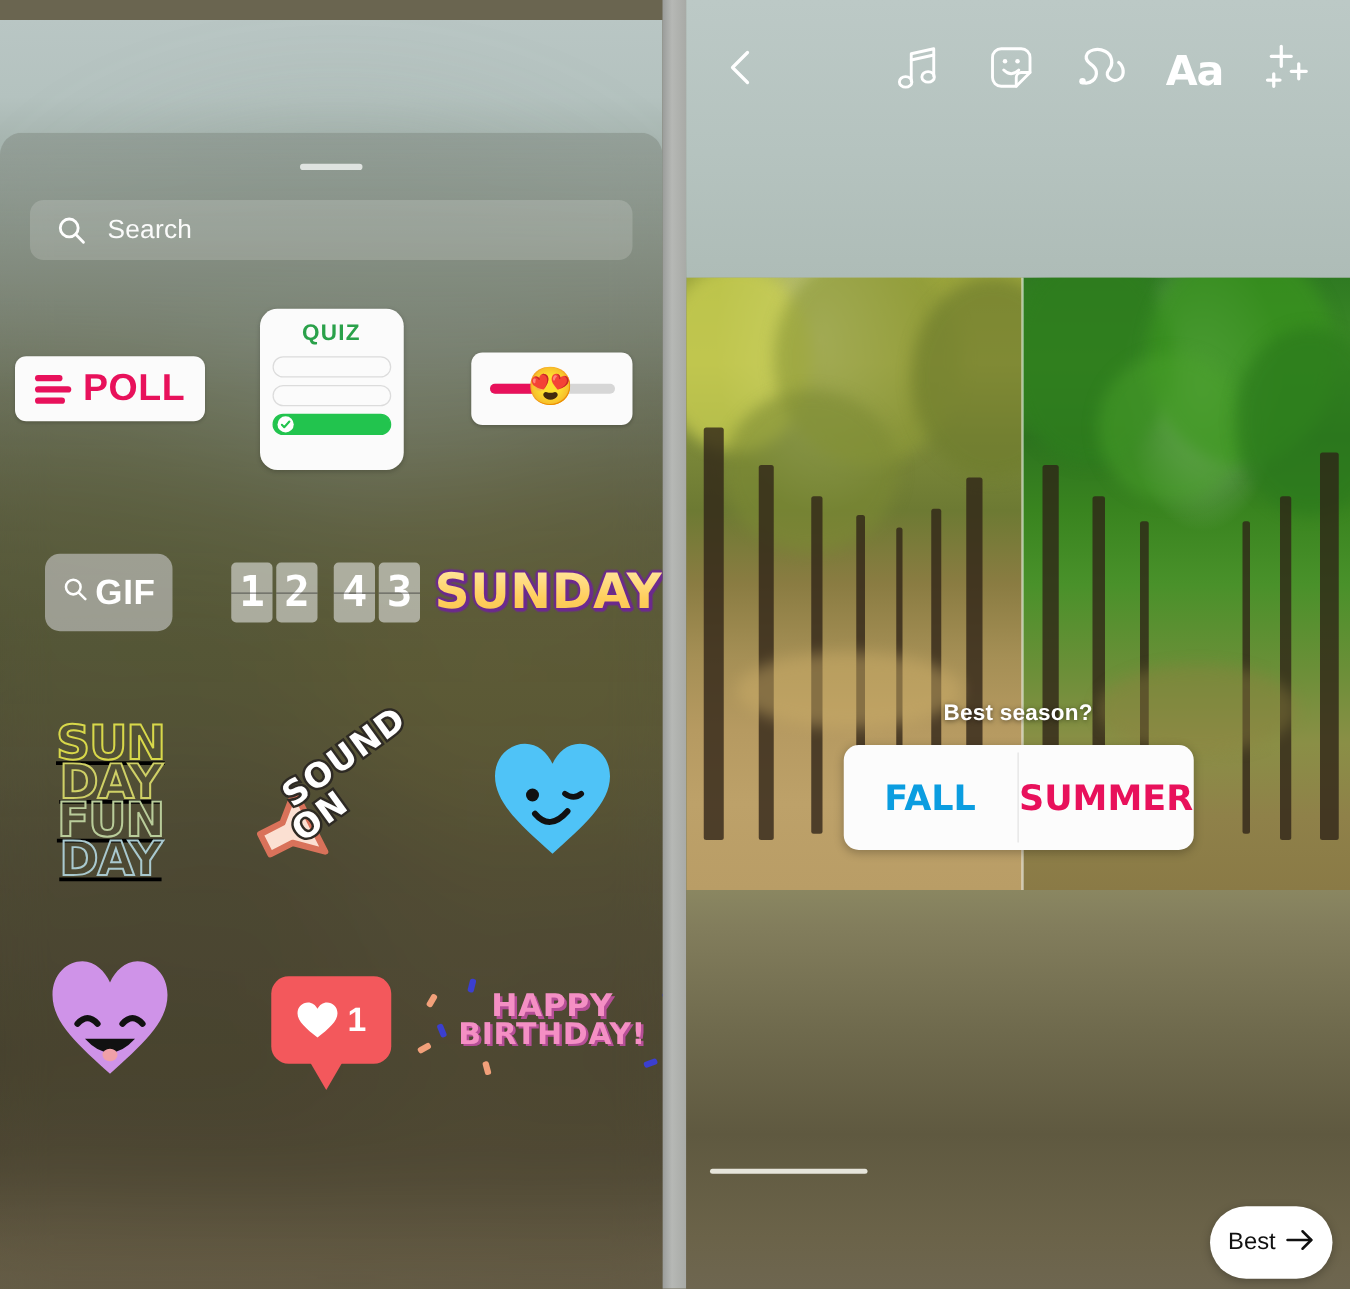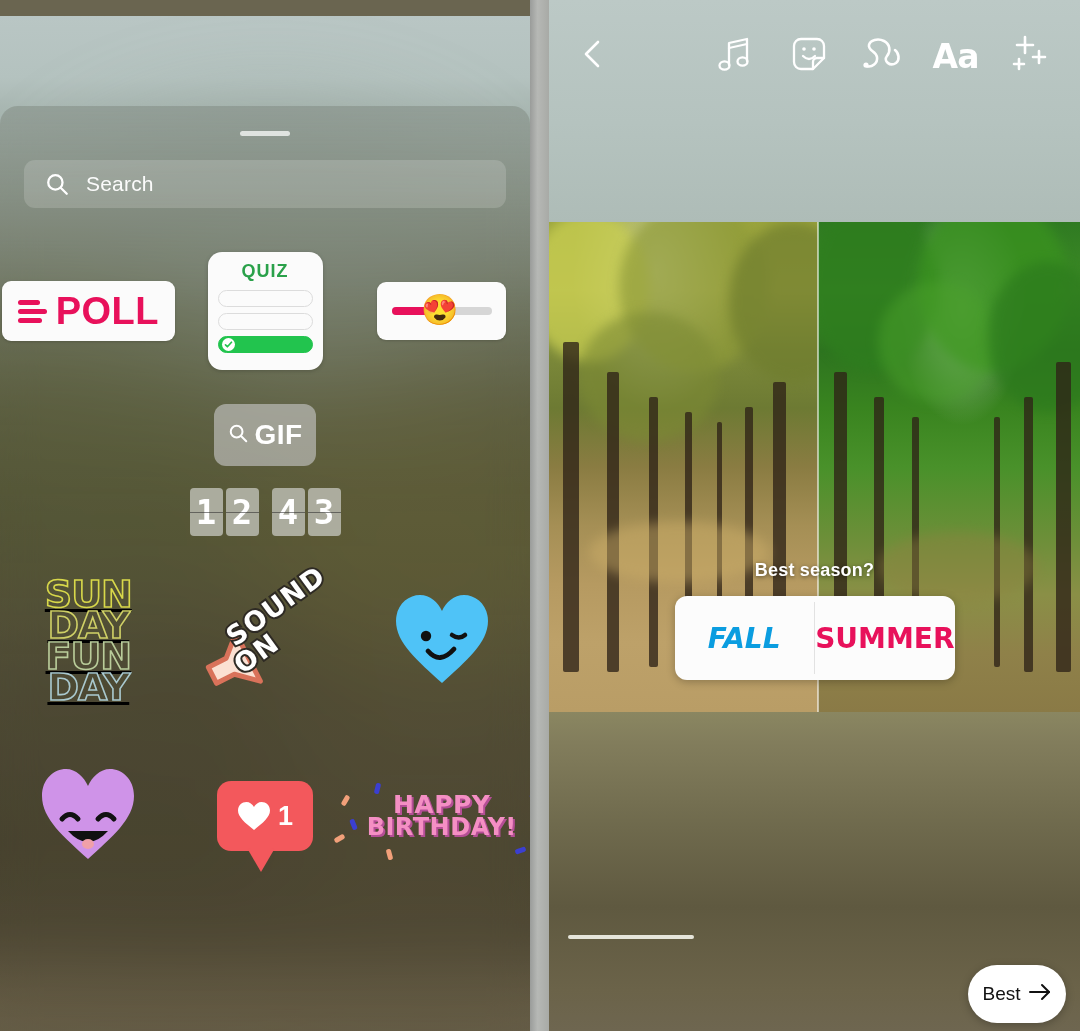--- a/index.html
+++ b/index.html
@@ -65,25 +65,25 @@
   .poll-card {
     background: #fbfbfb; border-radius: 9px; padding: 11px 16px;
     display: flex; align-items: center; gap: 9px;
     box-shadow: 0 1px 3px rgba(0,0,0,.18);
   }
   .poll-bars { display: flex; flex-direction: column; gap: 4px; }
   .poll-bars i { display: block; height: 5px; border-radius: 3px; background: #e8115b; }
   .poll-bars i:nth-child(1) { width: 22px; }
   .poll-bars i:nth-child(2) { width: 29px; }
   .poll-bars i:nth-child(3) { width: 24px; }
-  .poll-word { color: #e8115b; font-size: 38px; font-weight: 700; letter-spacing: .5px; line-height: 1; }
+  .poll-word { color: #e8115b; font-size: 30px; font-weight: 700; letter-spacing: .5px; line-height: 1; }
 
   
   .quiz-card {
-    background: #fbfbfb; border-radius: 14px; width: 115px; padding: 9px 10px 11px;
+    background: #fbfbfb; border-radius: 14px; width: 115px; padding: 9px 10px 22px;
     box-shadow: 0 1px 4px rgba(0,0,0,.2);
   }
   .quiz-title { color: #2aa14a; font-size: 18px; font-weight: 700; text-align: center;
                 letter-spacing: 1px; margin-bottom: 8px; }
   .quiz-opt { height: 17px; border-radius: 9px; border: 1.5px solid #dcdcdc; margin-bottom: 6px; }
   .quiz-opt.correct {
     background: #22c44e; border-color: #22c44e; display: flex; align-items: center; padding-left: 3px;
   }
   .quiz-check { width: 13px; height: 13px; border-radius: 50%; background: #fff;
     display: flex; align-items: center; justify-content: center; }
@@ -247,21 +247,21 @@
     margin-bottom: 15px;
   }
   .poll-options {
     width: 280px; height: 84px; background: #fcfcfc; border-radius: 12px;
     display: flex; overflow: hidden; box-shadow: 0 2px 8px rgba(0,0,0,.25);
   }
   .poll-opt {
     flex: 1 1 0; display: flex; align-items: center; justify-content: center;
     font-size: 28px; font-weight: 600; font-family: "DejaVu Sans", sans-serif;
   }
-  .poll-opt.a { color: #0b9de0; font-style: italic; }
+  .poll-opt.a { color: #0b9de0; }
   .poll-opt.b { color: #e8115b; font-size: 28px; }
   .poll-div { width: 1.5px; background: #e2e2e2; margin: 6px 0; }
 
   .scroll-indicator {
     position: absolute; left: 19px; top: 935px; width: 126px; height: 4px;
     border-radius: 3px; background: rgba(248,248,240,.88);
   }
   .next-btn {
     position: absolute; right: 14px; bottom: 8px; width: 98px; height: 58px;
     background: #ffffff; border-radius: 30px;
@@ -325,40 +325,43 @@
           <div class="scell">
             <div class="slider-card">
               <div class="slider-track">
                 <div class="slider-fill"></div>
                 <div class="slider-knob">😍</div>
               </div>
             </div>
           </div>
         </div>
 
-        <div class="srow" style="height:155px;flex-direction:column;">
+        <div class="srow" style="height:155px;">
           <div class="scell">
             <div class="gif-card">
               <span>
                 <svg width="22" height="22" viewBox="0 0 24 24" fill="none" stroke="#ffffff" stroke-width="2.2" stroke-linecap="round">
                   <circle cx="10.5" cy="10.5" r="6.4"></circle>
                     <line x1="15.3" y1="15.3" x2="21" y2="21"></line>
                 </svg>
               </span>
               <span class="gif-word">GIF</span>
             </div>
           </div>
           <div class="scell">
             <div class="time-flip">
               <div class="tcell">1</div>
               <div class="tcell">2</div>
               <div class="tgap"></div>
               <div class="tcell">4</div>
               <div class="tcell">3</div>
             </div>
+          </div>
+          <div class="scell">
+            <div class="sunday-word">SUNDAY</div>
           </div>
         </div>
 
         <div class="srow" style="height:180px;text-decoration:underline;">
           <div class="scell">
             <div class="sfd">
               <span class="l1">SUN</span>
               <span class="l2">DAY</span>
               <span class="l3">FUN</span>
               <span class="l4">DAY</span>

